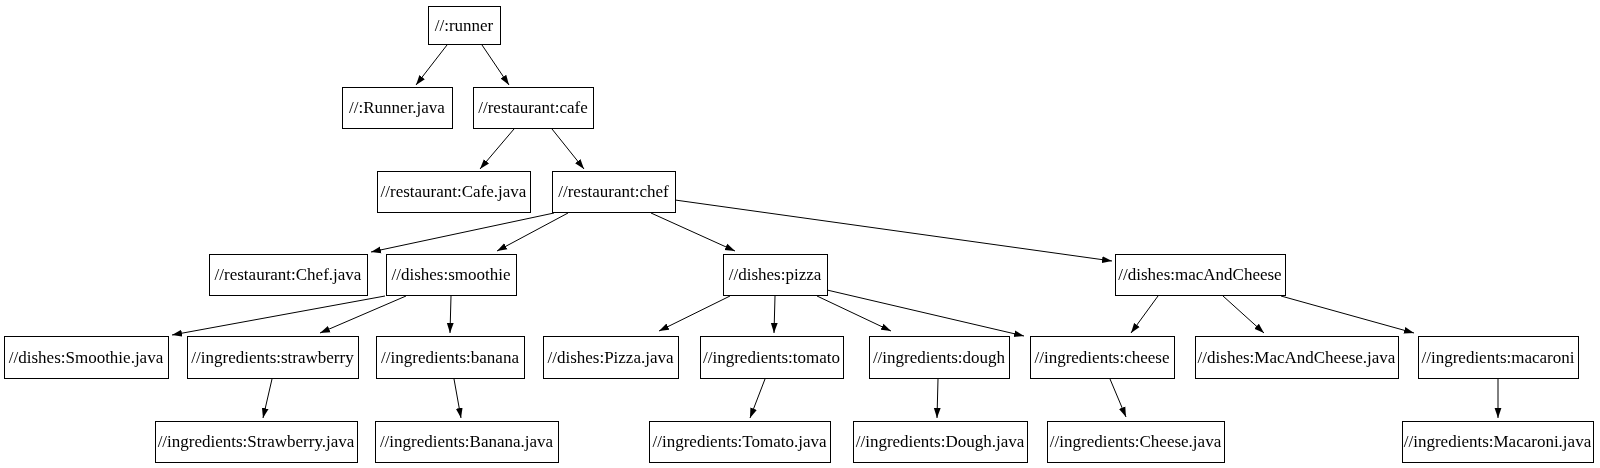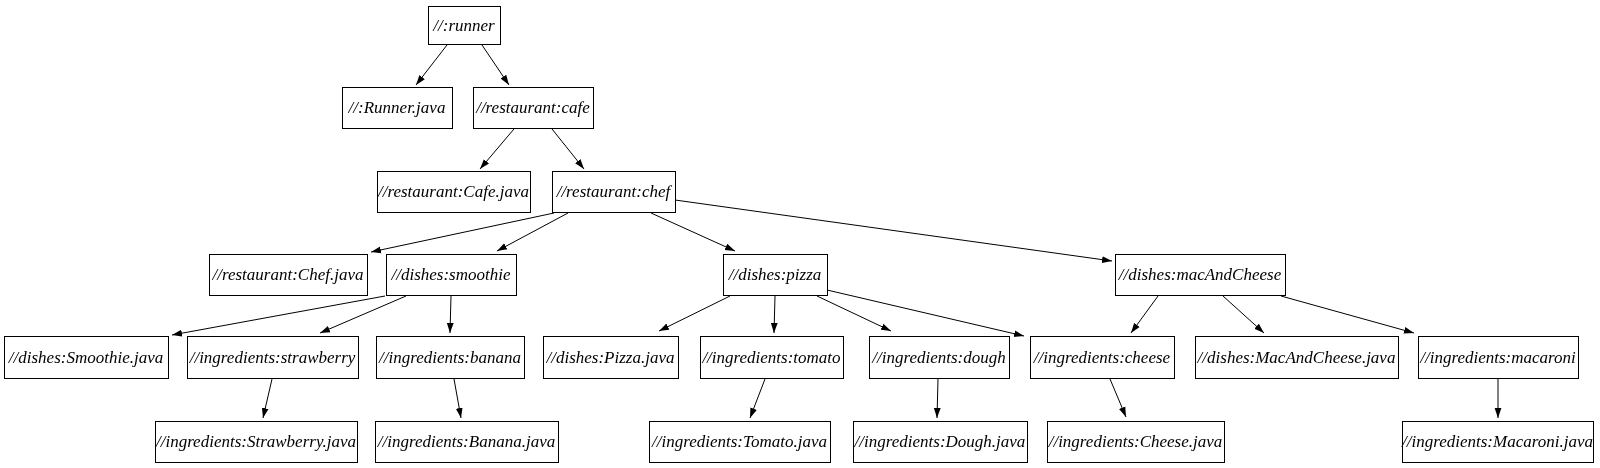--- a/index.html
+++ b/index.html
@@ -6,21 +6,20 @@
     margin: 0;
     padding: 0;
     background: #ffffff;
   }
   .canvas-wrap {
     position: relative;
     width: 1600px;
     height: 468px;
     background: #ffffff;
     overflow: hidden;
-    font-style: italic;
   }
   svg text {
     font-family: "Liberation Serif", "DejaVu Serif", serif;
     font-size: 17px;
     fill: #000000;
   }
   svg rect.node-box {
     fill: #ffffff;
     stroke: #000000;
     stroke-width: 1;

